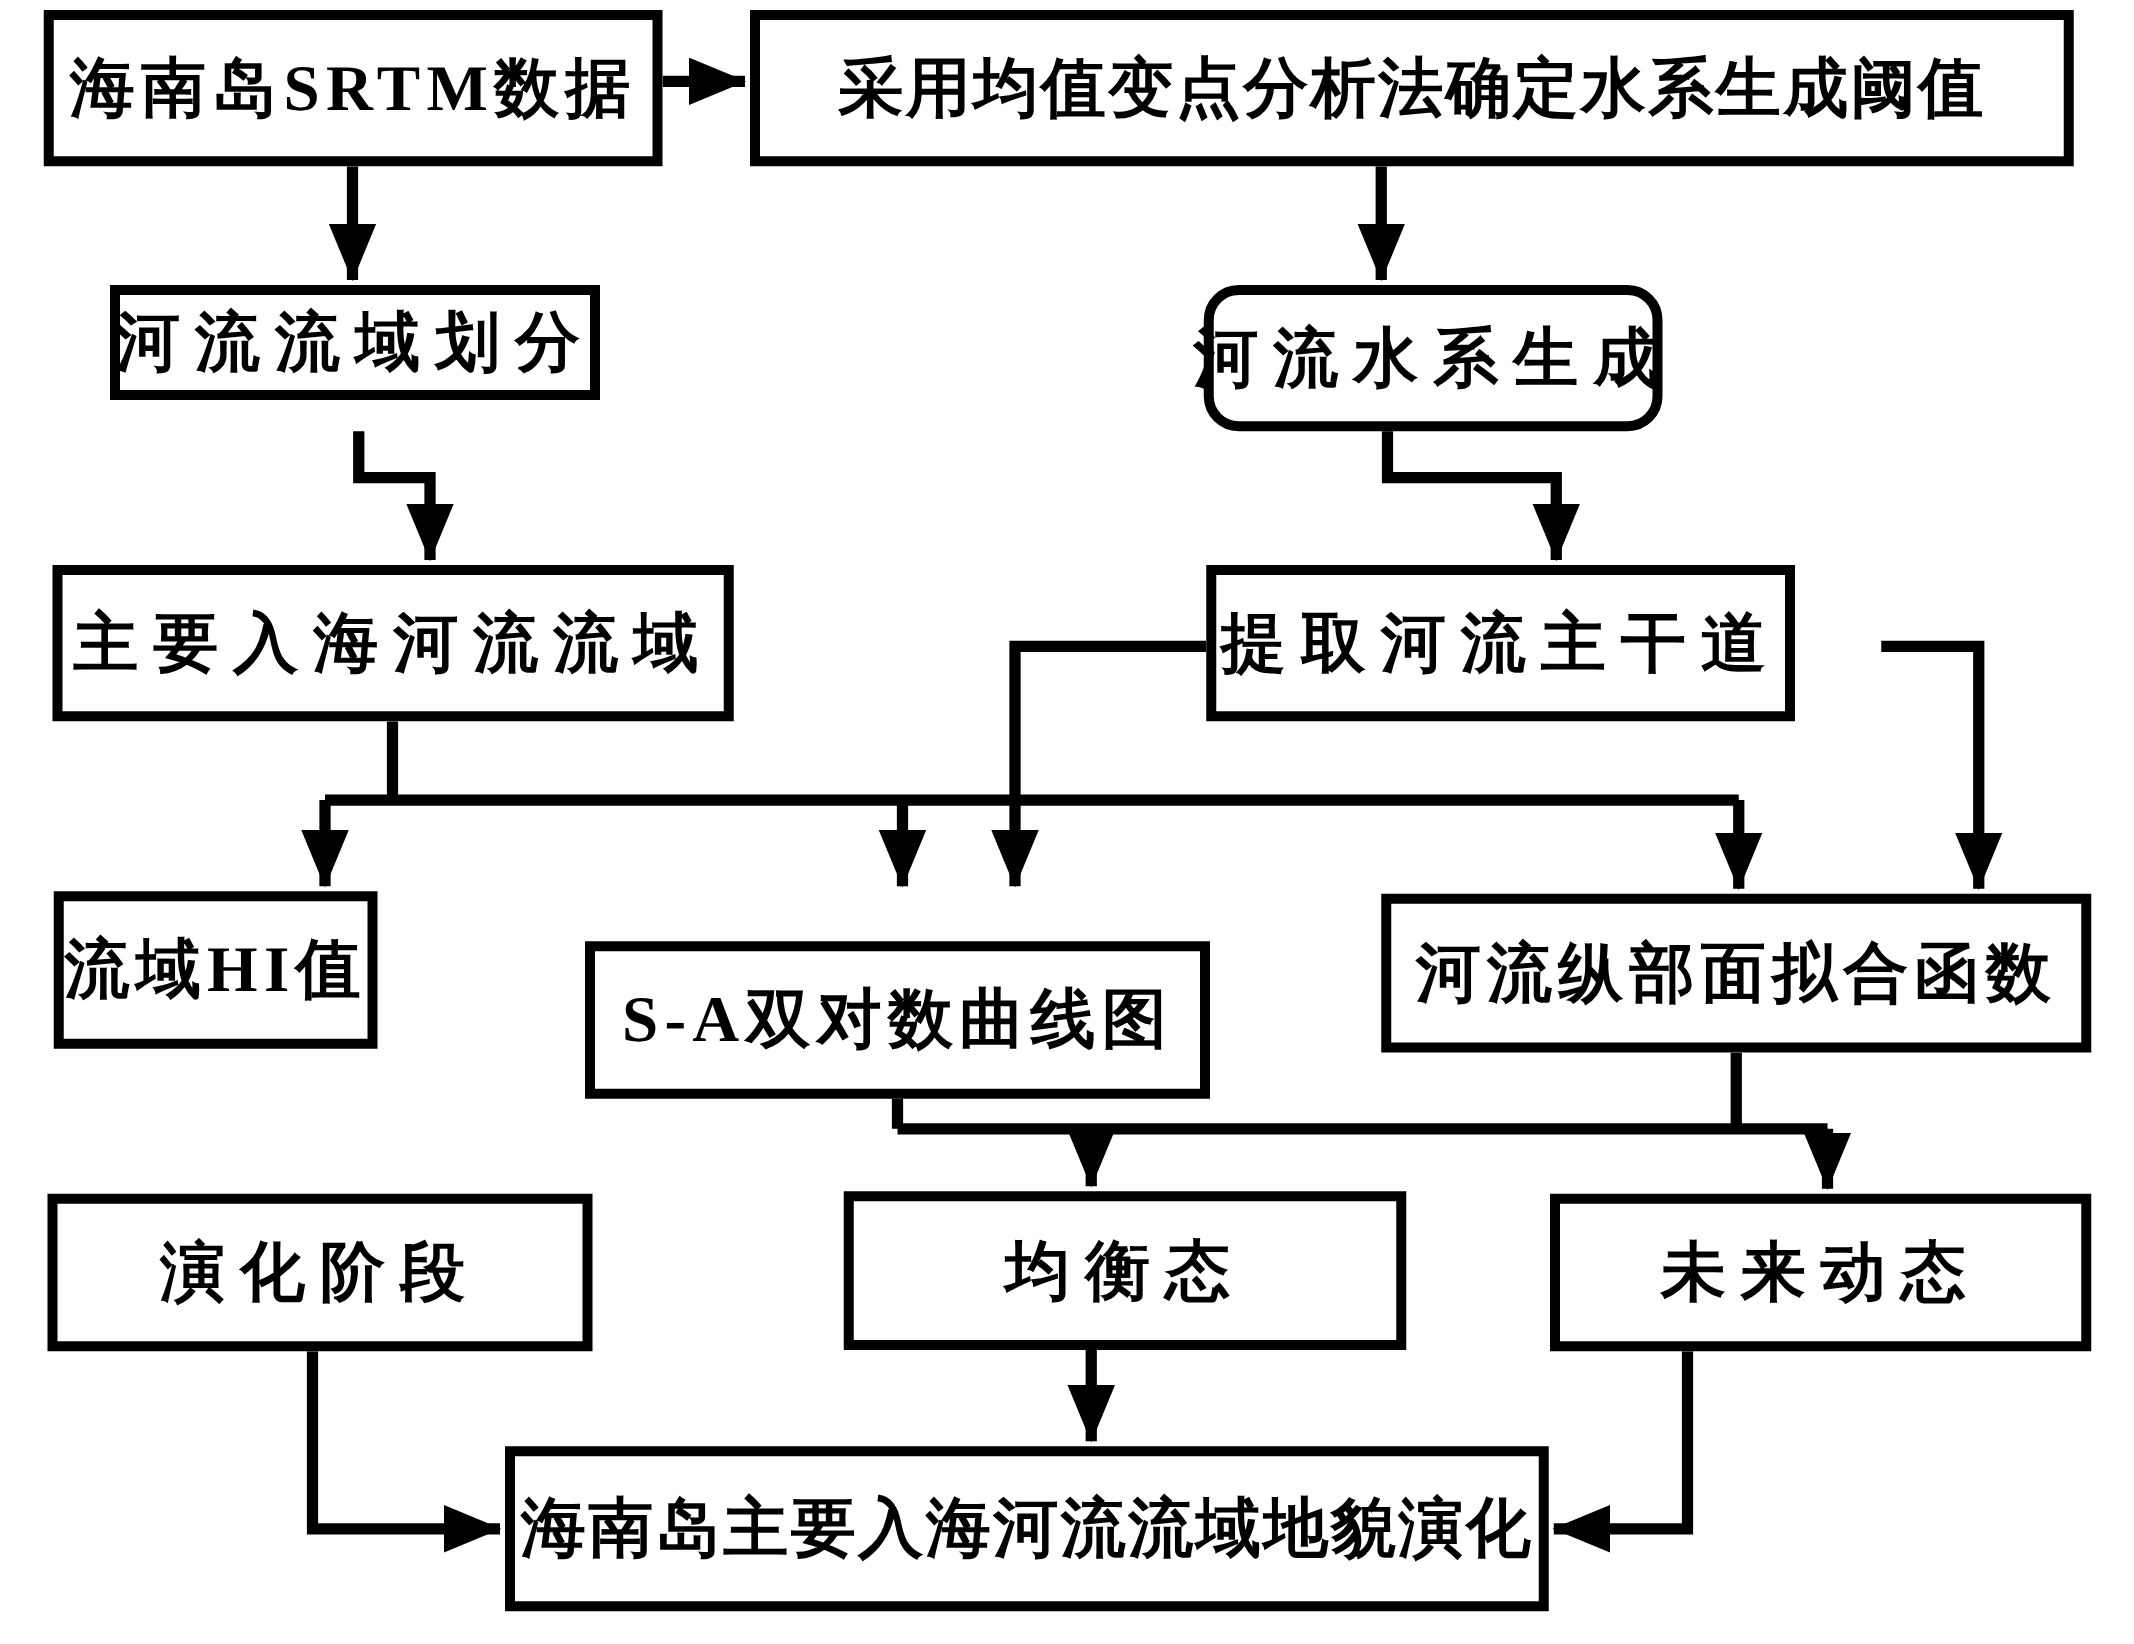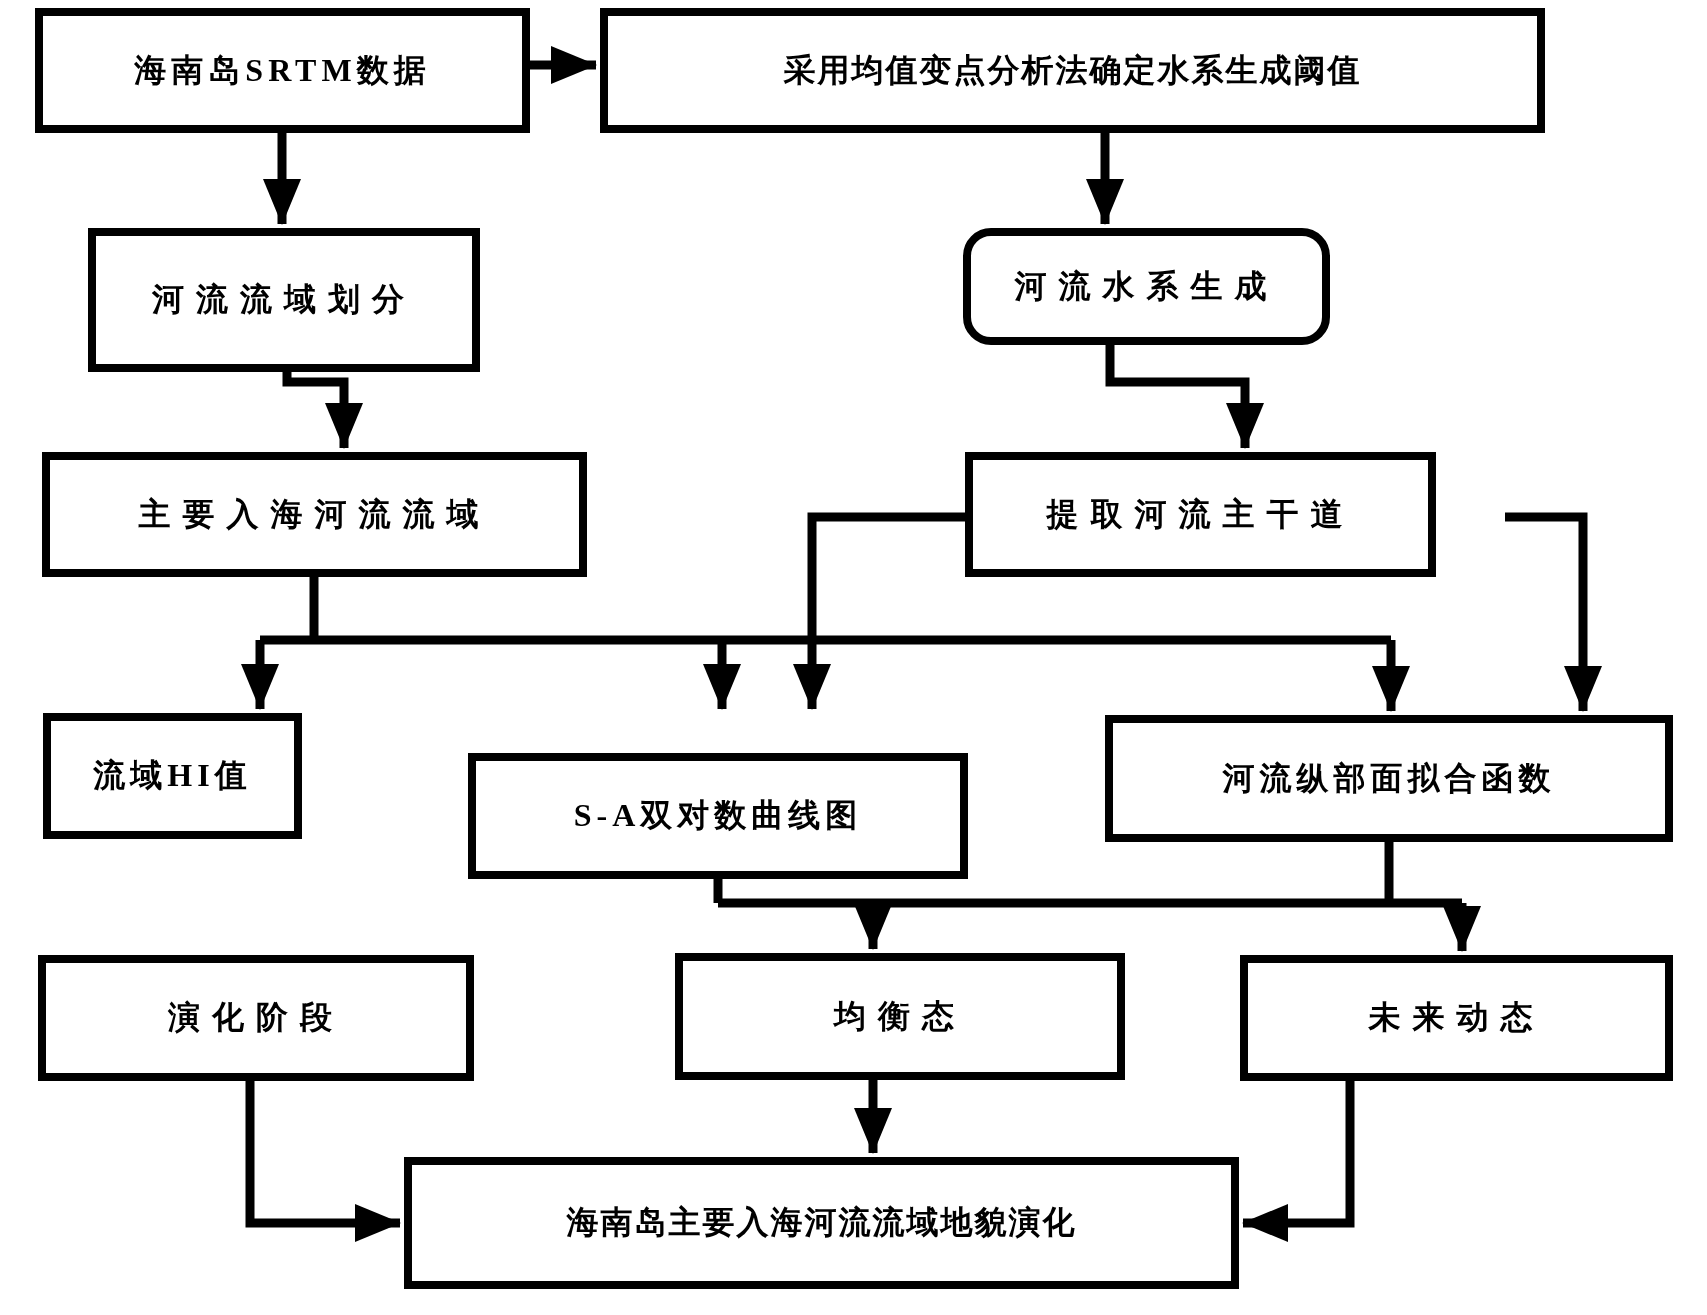--- a/index.html
+++ b/index.html
@@ -10,21 +10,21 @@
     font-family:"Liberation Serif","DejaVu Serif",serif;
   }
   .wires{position:absolute;left:0;top:0;z-index:1;}
   .node{
     position:absolute;
     box-sizing:border-box;
     border:8px solid #000;
     background:#fff;
     display:flex;align-items:center;justify-content:center;
     font-weight:bold;
-    font-size:32px;
+    font-size:52px;
     color:#000;
     letter-spacing:12px;
     white-space:nowrap;
     z-index:2;
     text-align:center;
   }
   .sp-tight{letter-spacing:2px;}
   .sp-med{letter-spacing:5px;}
 </style>
 </head>
@@ -61,23 +61,23 @@
       <polyline points="1462,903 1462,951" marker-end="url(#ah)"></polyline>
 
       <polyline points="873,1080 873,1153" marker-end="url(#ah)"></polyline>
       <polyline points="250,1081 250,1223 400,1223" marker-end="url(#ah)"></polyline>
       <polyline points="1350,1081 1350,1223 1243,1223" marker-end="url(#ah)"></polyline>
     </g>
   </svg>
 
   <div class="node sp-med" style="left:35px;top:8px;width:495px;height:125px;">海南岛SRTM数据</div>
 
-  <div class="node sp-tight" style="left:600px;top:8px;width:945px;height:125px;">采用均值变点分析法确定水系生成阈值</div>
+  <div class="node sp-tight" style="left:600px;top:8px;width:1059px;height:125px;">采用均值变点分析法确定水系生成阈值</div>
 
-  <div class="node" style="left:88px;top:228px;width:392px;height:144px;">河流流域划分</div>
+  <div class="node" style="left:88px;top:228px;width:392px;height:92px;">河流流域划分</div>
 
   <div class="node" style="left:963px;top:228px;width:367px;height:117px;border-radius:28px;">河流水系生成</div>
 
   <div class="node" style="left:42px;top:452px;width:545px;height:125px;">主要入海河流流域</div>
 
   <div class="node" style="left:965px;top:452px;width:471px;height:125px;">提取河流主干道</div>
 
   <div class="node sp-med" style="left:43px;top:713px;width:259px;height:126px;">流域HI值</div>
 
   <div class="node sp-med" style="left:468px;top:713px;width:500px;height:126px;margin-top:40px;">S-A双对数曲线图</div>

